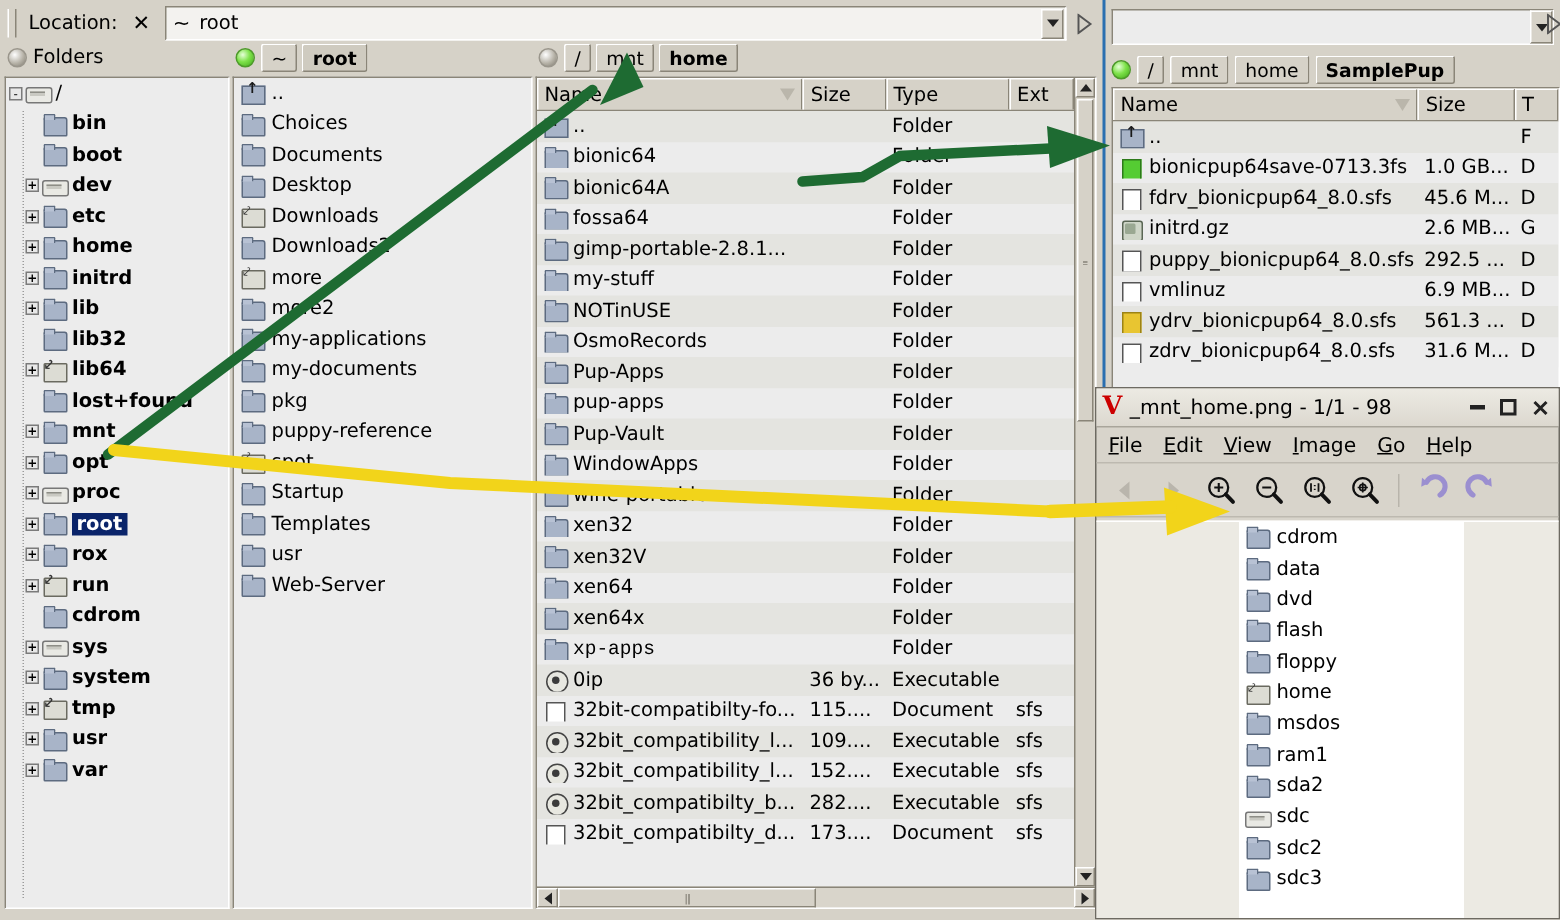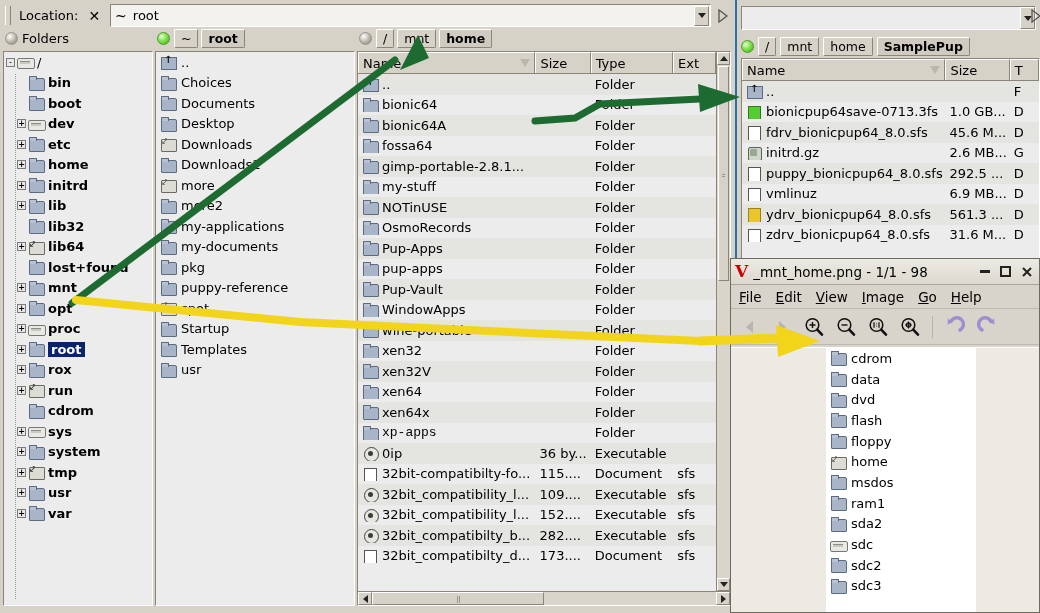--- a/index.html
+++ b/index.html
@@ -484,20 +484,24 @@
                 <span class="ico ico-folder"></span>
                 <span class="nm">Startup</span>
               </div>
               <div class="srow">
                 <span class="ico ico-folder"></span>
                 <span class="nm">Templates</span>
               </div>
               <div class="srow">
                 <span class="ico ico-folder"></span>
                 <span class="nm">usr</span>
+              </div>
+              <div class="srow">
+                <span class="ico ico-folder"></span>
+                <span class="nm">Web-Server</span>
               </div>
             </div>
         </div>
       </div>
 
       <div class="col" id="col-home">
         <div class="col-head">
           <div class="ledbtn"></div>
           <div id="home-crumbs" style="display:flex;gap:3px;">
               <div class="crumb">/</div>

